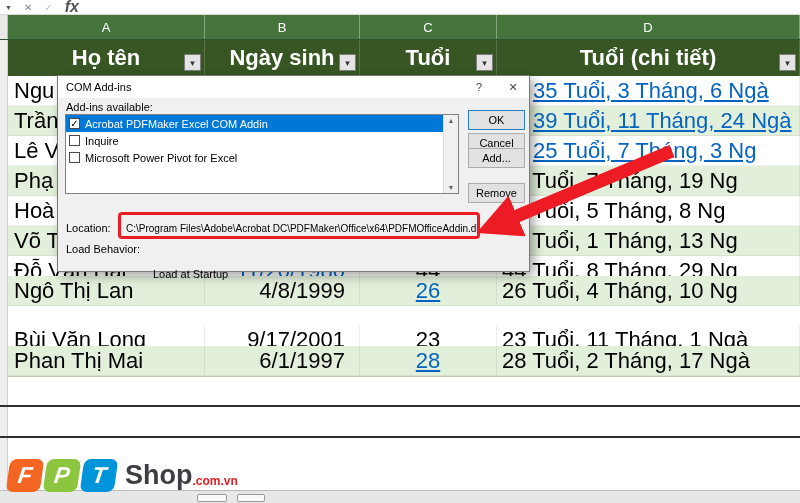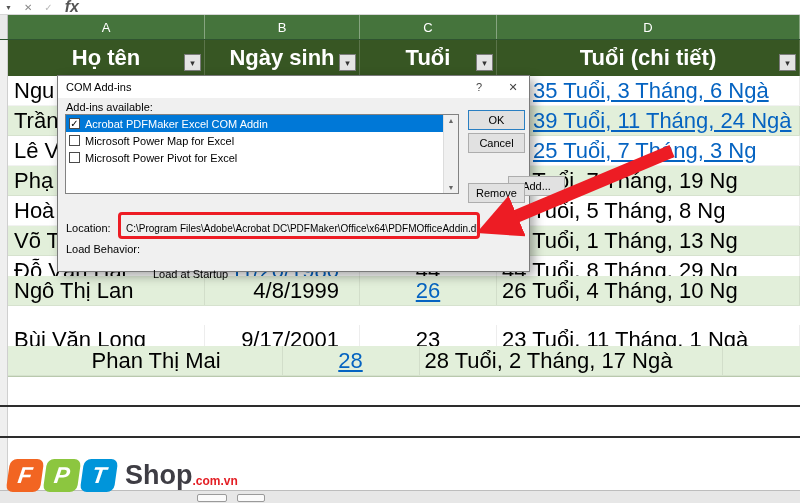--- a/index.html
+++ b/index.html
@@ -36,21 +36,21 @@
     background:#e4e4e4; border:1px solid #7c7c7c; color:#333; font-size:9px;
     display:flex; align-items:center; justify-content:center; }
 
   
   .row { position:absolute; left:8px; width:792px; height:30px; display:flex; font-size:22px;
     color:#000; background:#fff; border-bottom:1px solid rgba(0,0,0,.05); }
   .row.band { background:#e2efda; }
   .cell { display:flex; align-items:center; white-space:nowrap; overflow:hidden;
     border-right:1px solid rgba(0,0,0,.07); }
   .cell.a { padding-left:6px; }
-  .cell.b { justify-content:flex-end; padding-right:20px; }
+  .cell.b { justify-content:flex-end; padding-right:14px; }
   .cell.c { justify-content:center; }
   .cell.d { padding-left:5px; overflow:visible; }
   .cell.d.pushed { padding-left:36px; }
   .lnk { color:#0563c1; text-decoration:underline; }
 
   .table-bottom { position:absolute; left:8px; top:376px; width:792px; height:1px; background:#b9c9ad; }
   .hline { position:absolute; left:0; width:800px; height:2px; background:#2d2d2d; }
 
   
   .bottom-bar { position:absolute; left:0; top:490px; width:800px; height:13px; background:#e7e7e7;
@@ -75,21 +75,21 @@
   .list-item.sel { background:#0078d7; color:#fff; }
   .cb { flex:0 0 11px; width:11px; height:11px; background:#fff; border:1px solid #4a4a4a;
     font-size:10px; line-height:10px; color:#000; display:flex; align-items:center; justify-content:center; }
   .list-scroll { position:absolute; right:0; top:0; width:15px; height:100%; background:#f0f0f0;
     border-left:1px solid #dcdcdc; display:flex; flex-direction:column; justify-content:space-between;
     align-items:center; font-size:7px; color:#666; padding:2px 0; }
   .dlg-btn { position:absolute; left:410px; width:57px; height:20px; background:#e1e1e1;
     border:1px solid #adadad; display:flex; align-items:center; justify-content:center; font-size:11px; }
   .btn-ok { top:34px; border:1px solid #2a7fc2; }
   .btn-cancel { top:57px; }
-  .btn-add { top:100px;margin-left:40px; }
+  .btn-add { top:72px; }
   .btn-remove { top:107px; }
   .loc-label { position:absolute; left:8px; top:146px; }
   .loc-value { position:absolute; left:68px; top:147px; font-size:10px; white-space:nowrap; }
   .lb-label { position:absolute; left:8px; top:167px; }
   .lb-value { position:absolute; left:95px; top:161px;margin-top:31px; }
 
   
   .red-box { position:absolute; left:118px; top:212px; width:362px; height:27px;
     border:3px solid #ed1c24; border-radius:4px; z-index:30; }
   .arrow-overlay { position:absolute; left:0; top:0; z-index:40; pointer-events:none; }
@@ -267,20 +267,23 @@
           <span>23</span>
         </div>
         <div class="cell d w-d">
           <span>23 Tuổi, 11 Tháng, 1 Ngà</span>
         </div>
       </div>
       <div class="row band" style="top: 346px; justify-content: center;">
         <div class="cell a w-a">
           <span>Phan Thị Mai</span>
         </div>
+        <div class="cell b w-b">
+          <span>6/1/1997</span>
+        </div>
         <div class="cell c w-c">
           <span class="lnk">28</span>
         </div>
         <div class="cell d w-d">
           <span>28 Tuổi, 2 Tháng, 17 Ngà</span>
         </div>
       </div>
     </div>
 
   <div class="table-bottom"></div>
@@ -305,21 +308,21 @@
       <div class="list-scroll">
         <span>▲</span>
         <span>▼</span>
       </div>
     <div class="list-item sel">
           <span class="cb">✓</span>
           <span>Acrobat PDFMaker Excel COM Addin</span>
         </div>
         <div class="list-item">
           <span class="cb"></span>
-          <span>Microsoft Power Map for Excel</span>
+          <span>Inquire</span>
         </div>
         <div class="list-item">
           <span class="cb"></span>
           <span>Microsoft Power Pivot for Excel</span>
         </div>
       </div>
     <div class="dlg-btn btn-ok">OK</div>
     <div class="dlg-btn btn-cancel">Cancel</div>
     <div class="dlg-btn btn-add">Add...</div>
     <div class="dlg-btn btn-remove">Remove</div>

